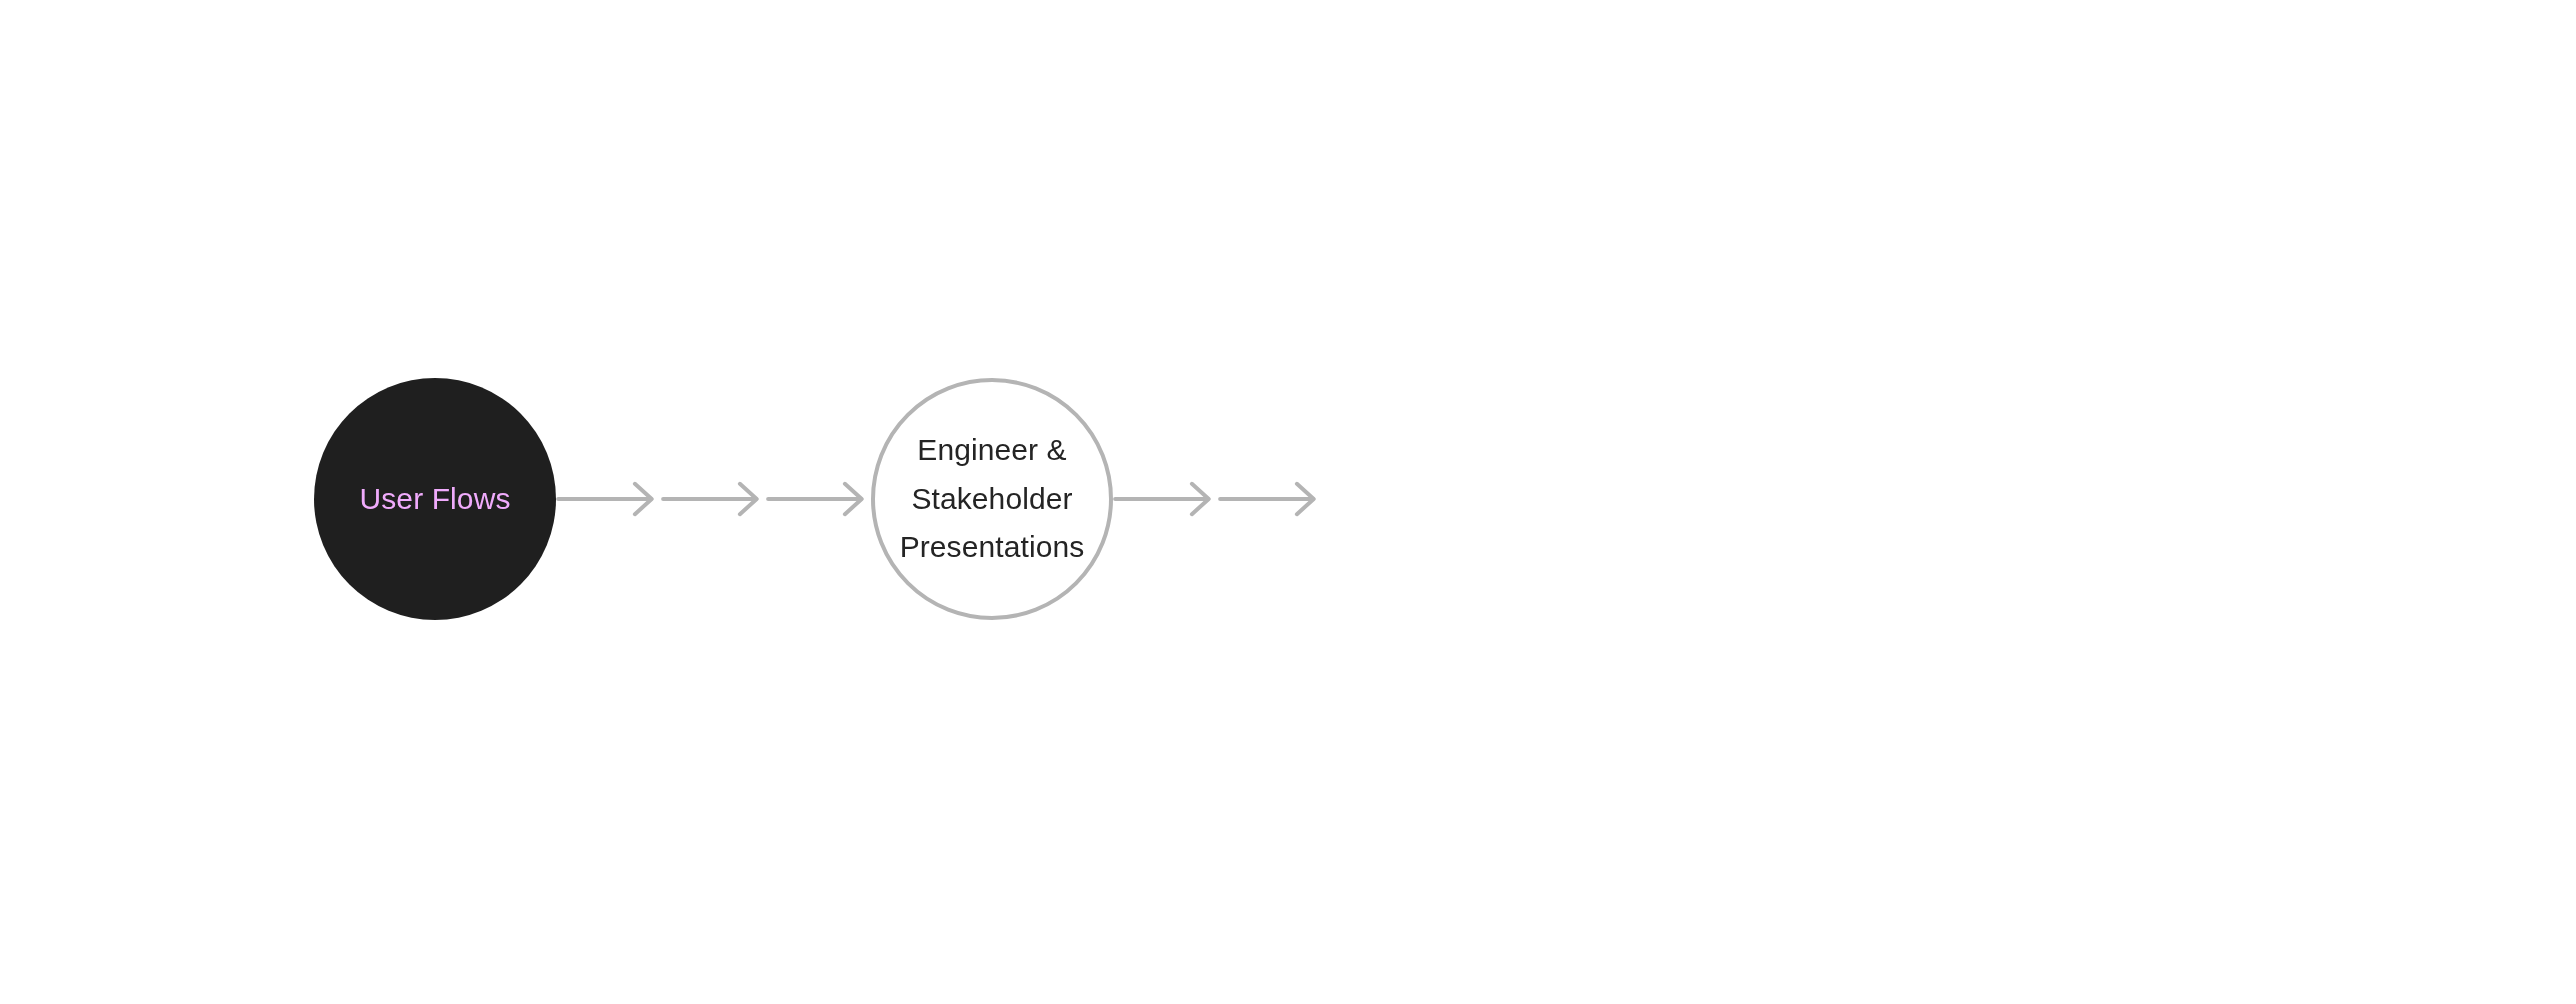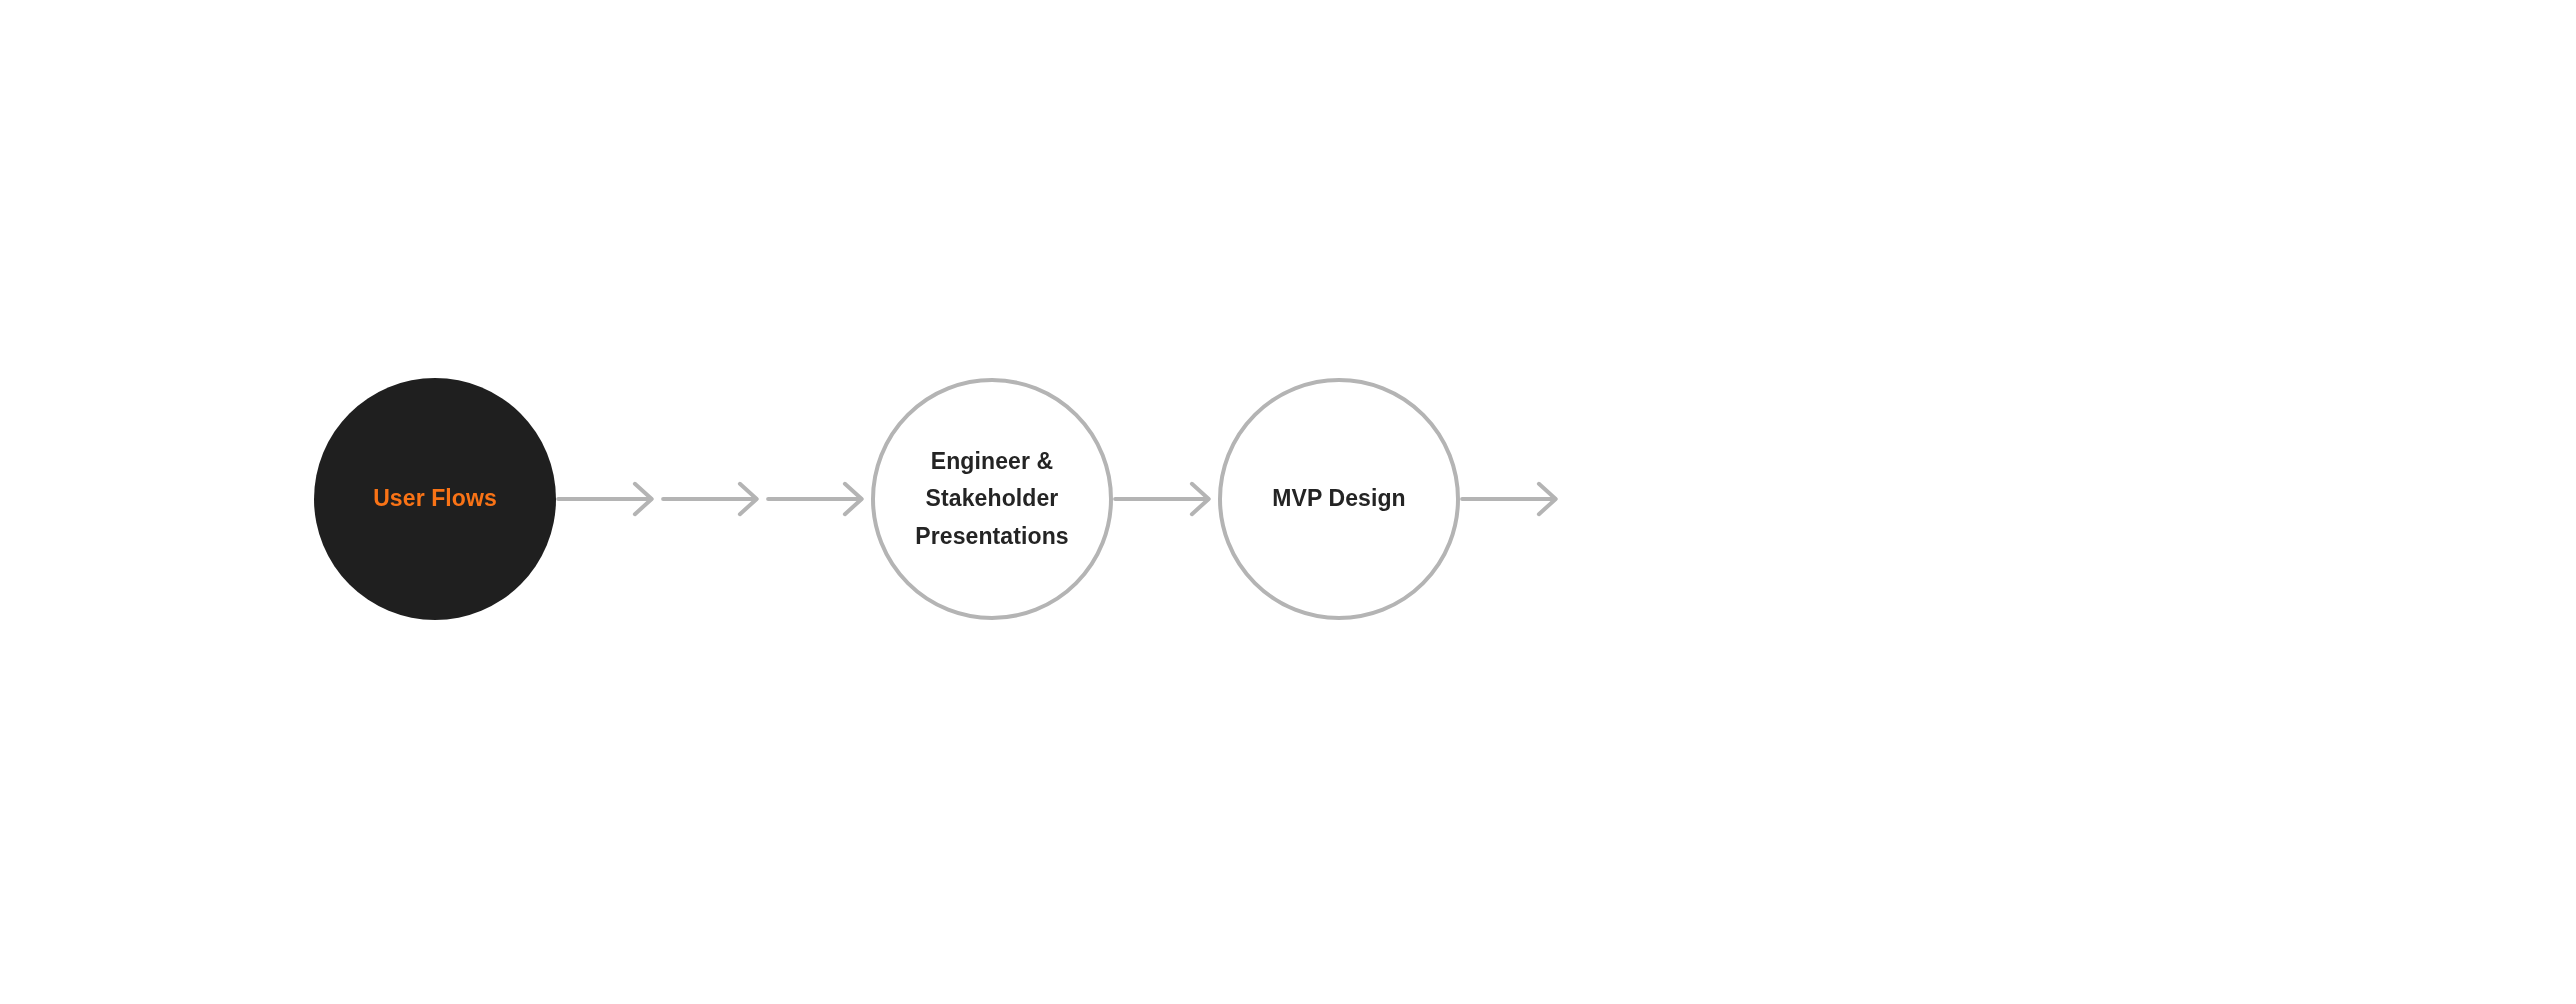--- a/index.html
+++ b/index.html
@@ -48,30 +48,30 @@
     background: #1f1f1f;
     border: none;
   }
 
   .node-outlined {
     background: #ffffff;
     border: 4px solid #b4b4b4;
   }
 
   .node-label {
-    font-size: 23px;
+    font-size: 30px;
     line-height: 1.62;
     text-align: center;
     letter-spacing: 0.1px;
     max-width: 185px;
     white-space: pre-line;
-    font-weight: 700;
+    font-weight: 400;
   }
 
-  .label-light { color: #f97316; }
+  .label-light { color: #f0abfc; }
   .label-dark  { color: #242424; }
 
   .connector {
     flex: 0 0 auto;
     width: 105px;
     height: 48px;
     display: flex;
     align-items: center;
     justify-content: center;
   }
@@ -117,23 +117,20 @@
 Presentations</span>
     </div>
 
     <div class="connector">
       <svg width="105" height="48" viewBox="0 0 130 60">
         <line x1="2" y1="30" x2="118" y2="30" stroke="#b4b4b4" stroke-width="5" stroke-linecap="round"></line>
         <polyline points="98,11 119,30 98,49" fill="none" stroke="#b4b4b4" stroke-width="5" stroke-linecap="round" stroke-linejoin="round"></polyline>
       </svg>
     </div>
 
-    <div class="node node-outlined">
-      <span class="node-label label-dark">MVP Design</span>
-    </div>
 
     <div class="connector">
       <svg width="105" height="48" viewBox="0 0 130 60">
         <line x1="2" y1="30" x2="118" y2="30" stroke="#b4b4b4" stroke-width="5" stroke-linecap="round"></line>
         <polyline points="98,11 119,30 98,49" fill="none" stroke="#b4b4b4" stroke-width="5" stroke-linecap="round" stroke-linejoin="round"></polyline>
       </svg>
     </div>
 
 
   </div>

